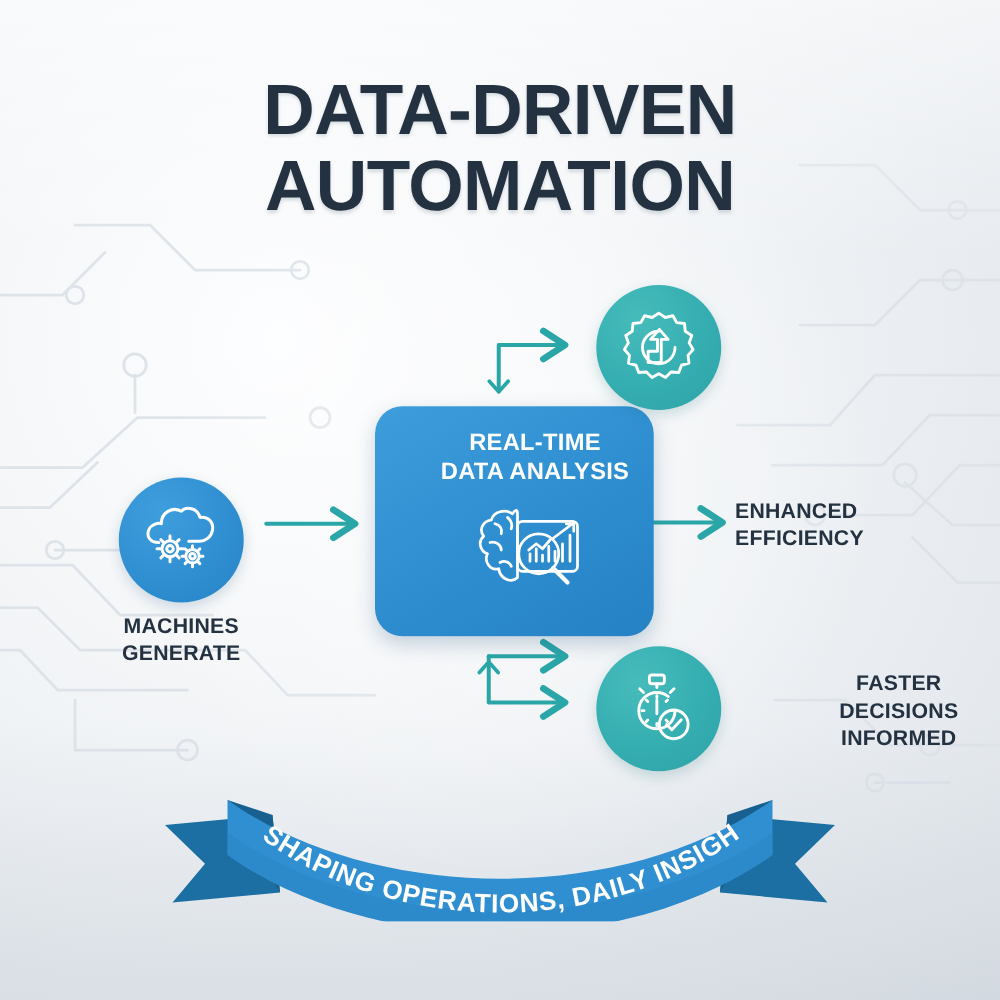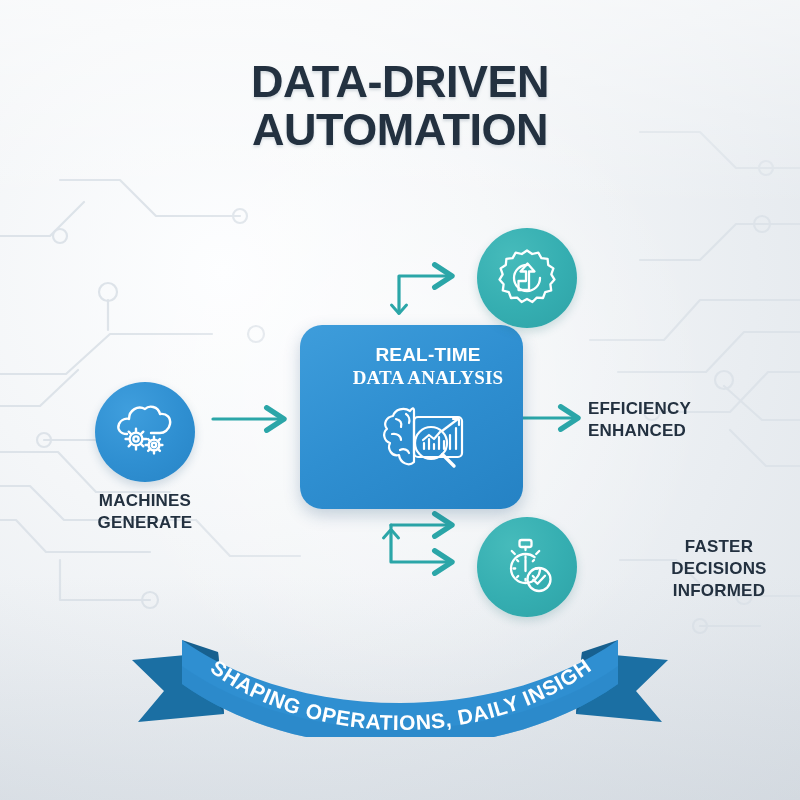--- a/index.html
+++ b/index.html
@@ -43,21 +43,21 @@
 
   
   .title {
     position: absolute;
     top: 58px;
     left: 0;
     width: 800px;
     text-align: center;
     color: #233140;
     font-weight: bold;
-    font-size: 45px;
+    font-size: 57px;
     line-height: 1.07;
     letter-spacing: -0.5px;
     text-shadow: 0 2px 3px rgba(120,135,150,0.28);
   }
   .title .l2 { display: block; }
 
   
   .circle-node {
     position: absolute;
     border-radius: 50%;
@@ -98,21 +98,21 @@
   }
   #core-box .core-title {
     margin-top: 18px;
     color: #ffffff;
     font-weight: bold;
     font-size: 19px;
     line-height: 1.22;
     text-align: center;
     letter-spacing: 0.2px;
   }
-  #core-box .core-title .l2 { display: block; font-family: Liberation Serif, serif; }
+  #core-box .core-title .l2 { display: block; }
   #core-box .core-icon {
     margin-top: 6px;
   }
 
   
   .node-label {
     position: absolute;
     color: #233140;
     font-weight: bold;
     font-size: 17px;
@@ -298,22 +298,22 @@
                  L56.3 28.3 L59.5 33.6 L55.4 38.3 L56.2 44.5 L50.2 46.2 L48.0 52.0 L41.8 51.6
                  L37.4 56.0 L32 53.0 L26.6 56.0 L22.2 51.6 L16.0 52.0 L13.8 46.2 L7.8 44.5
                  L8.6 38.3 L4.5 33.6 L7.7 28.3 L5.6 22.4 L10.8 19.0 L11.4 12.8 L17.6 12.1
                  L20.7 6.6 L26.8 8.0 Z"></path>
         <path d="M45 32 C45 39.2 39.2 45 32 45 C24.8 45 19 39.2 19 32 C19 24.8 24.8 19 32 19"></path>
         <path d="M23.5 44 L23.5 35 L31 35 L31 25.5 L25.5 25.5 L32.5 17.5 L39.5 25.5 L34 25.5 L34 44 Z"></path>
       </g>
     </svg>
   </div>
   <div class="node-label" id="label-efficiency">
+    <span>ENHANCED</span>
     <span>EFFICIENCY</span>
-    <span>ENHANCED</span>
   </div>
 
   <div class="circle-node" id="node-decisions">
     <svg width="66" height="66" viewBox="0 0 66 66">
       <g fill="none" stroke="#ffffff" stroke-width="2.3" stroke-linecap="round" stroke-linejoin="round">
         <rect x="25.5" y="6" width="12" height="7" rx="2"></rect>
         <path d="M31.5 13 L31.5 16"></path>
         <path d="M46 34.5 C46 42.5 39.5 49 31.5 49 C23.5 49 17 42.5 17 34.5
                  C17 26.5 23.5 20 31.5 20 C35 20 38.2 21.2 40.6 23.2"></path>
         <path d="M31.5 26 L31.5 37"></path>

